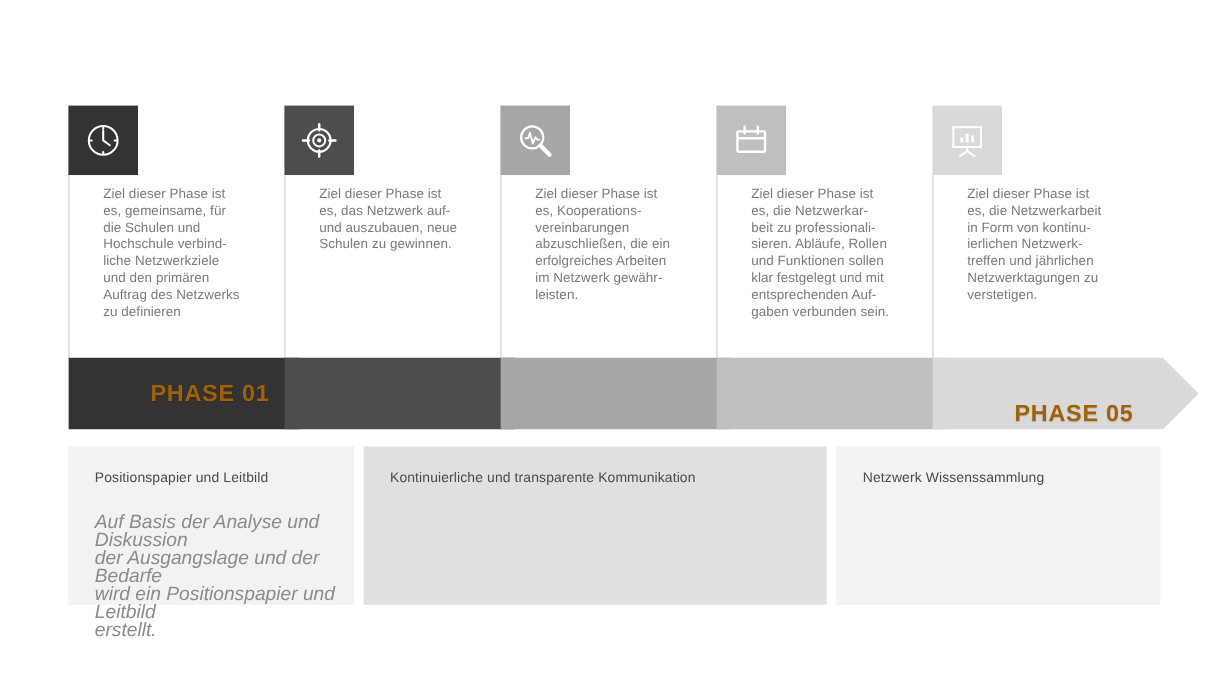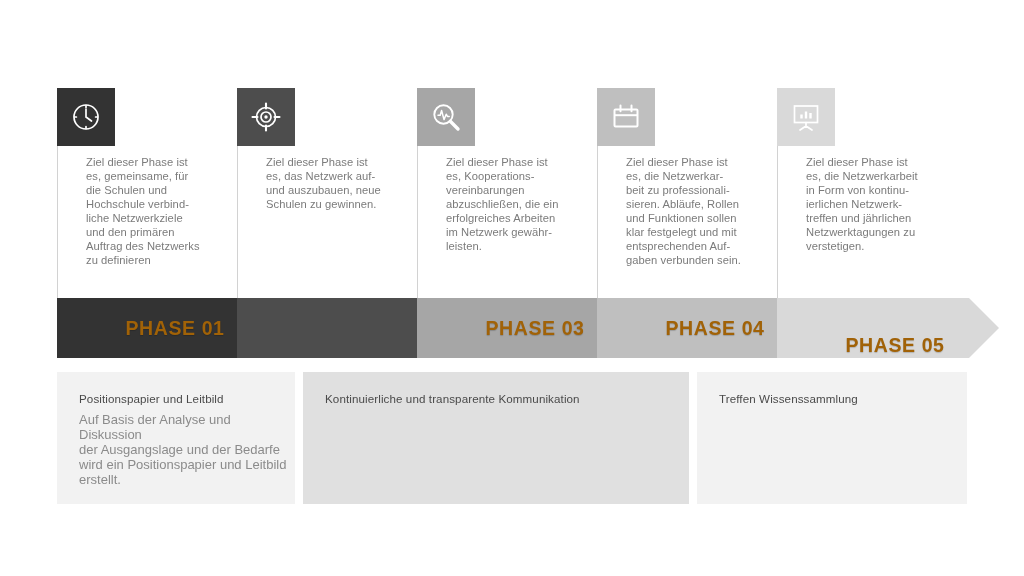--- a/index.html
+++ b/index.html
@@ -118,25 +118,26 @@
     top: 20px;
     right: 16px;
     font-size: 11.6px;
     font-weight: normal;
     color: #4a4a4a;
     letter-spacing: 0.1px;
   }
   .note-body {
     position: absolute;
     left: 22px;
-    top: 40px;
-    font-size: 13px;
+    top: 56px;
+    font-size: 16px;
     line-height: 15px;
     color: #8b8b8b;
     white-space: pre-line;
+    font-style: italic;
   }
 </style>
 </head>
 <body style="background: rgb(255, 255, 255);">
 
 <div id="stage">
 
   <div class="phase-columns">
 
     <div class="phase-col" style="left:0px;">
@@ -242,26 +243,24 @@
     </svg>
     <div class="chev-label" style="left:38px; width:160px; text-align:center;">PHASE 01</div>
 
     <svg class="chev" style="left:180px;" width="222" height="60" viewBox="0 0 222 60" preserveAspectRatio="none">
       <polygon points="0,0 192,0 222,30 192,60 0,60" id="cv2" fill="#4d4d4d"></polygon>
     </svg>
 
     <svg class="chev" style="left:360px;" width="222" height="60" viewBox="0 0 222 60" preserveAspectRatio="none">
       <polygon points="0,0 192,0 222,30 192,60 0,60" id="cv3" fill="#a6a6a6"></polygon>
     </svg>
-    <div class="chev-label" style="left:398px; width:160px; text-align:center;">PHASE 03</div>
 
     <svg class="chev" style="left:540px;" width="222" height="60" viewBox="0 0 222 60" preserveAspectRatio="none">
       <polygon points="0,0 192,0 222,30 192,60 0,60" id="cv4" fill="#bfbfbf"></polygon>
     </svg>
-    <div class="chev-label" style="left:578px; width:160px; text-align:center;">PHASE 04</div>
 
     <svg class="chev" style="left:720px;" width="222" height="60" viewBox="0 0 222 60" preserveAspectRatio="none">
       <polygon points="0,0 192,0 222,30 192,60 0,60" id="cv5" fill="#d9d9d9"></polygon>
     </svg>
     <div class="chev-label" style="left:758px; width:160px; text-align:center;margin-top:17px;">PHASE 05</div>
   </div>
 
   <div class="notes">
 
     <div class="note-card" id="nc1" style="left: 0px; width: 238px; background: rgb(242, 242, 242);">
@@ -270,17 +269,17 @@
 der Ausgangslage und der Bedarfe
 wird ein Positionspapier und Leitbild
 erstellt.</div>
     </div>
 
     <div class="note-card" id="nc2" style="left: 246px; width: 386px; background: rgb(224, 224, 224);">
       <div class="note-title">Kontinuierliche und transparente Kommunikation</div>
     </div>
 
     <div class="note-card" id="nc3" style="left: 640px; width: 270px; background: rgb(242, 242, 242);">
-      <div class="note-title">Treffen Wissenssammlung</div>
+      <div class="note-title">Netzwerk Wissenssammlung</div>
     </div>
   </div>
 
 </div>
 
 </body></html>

